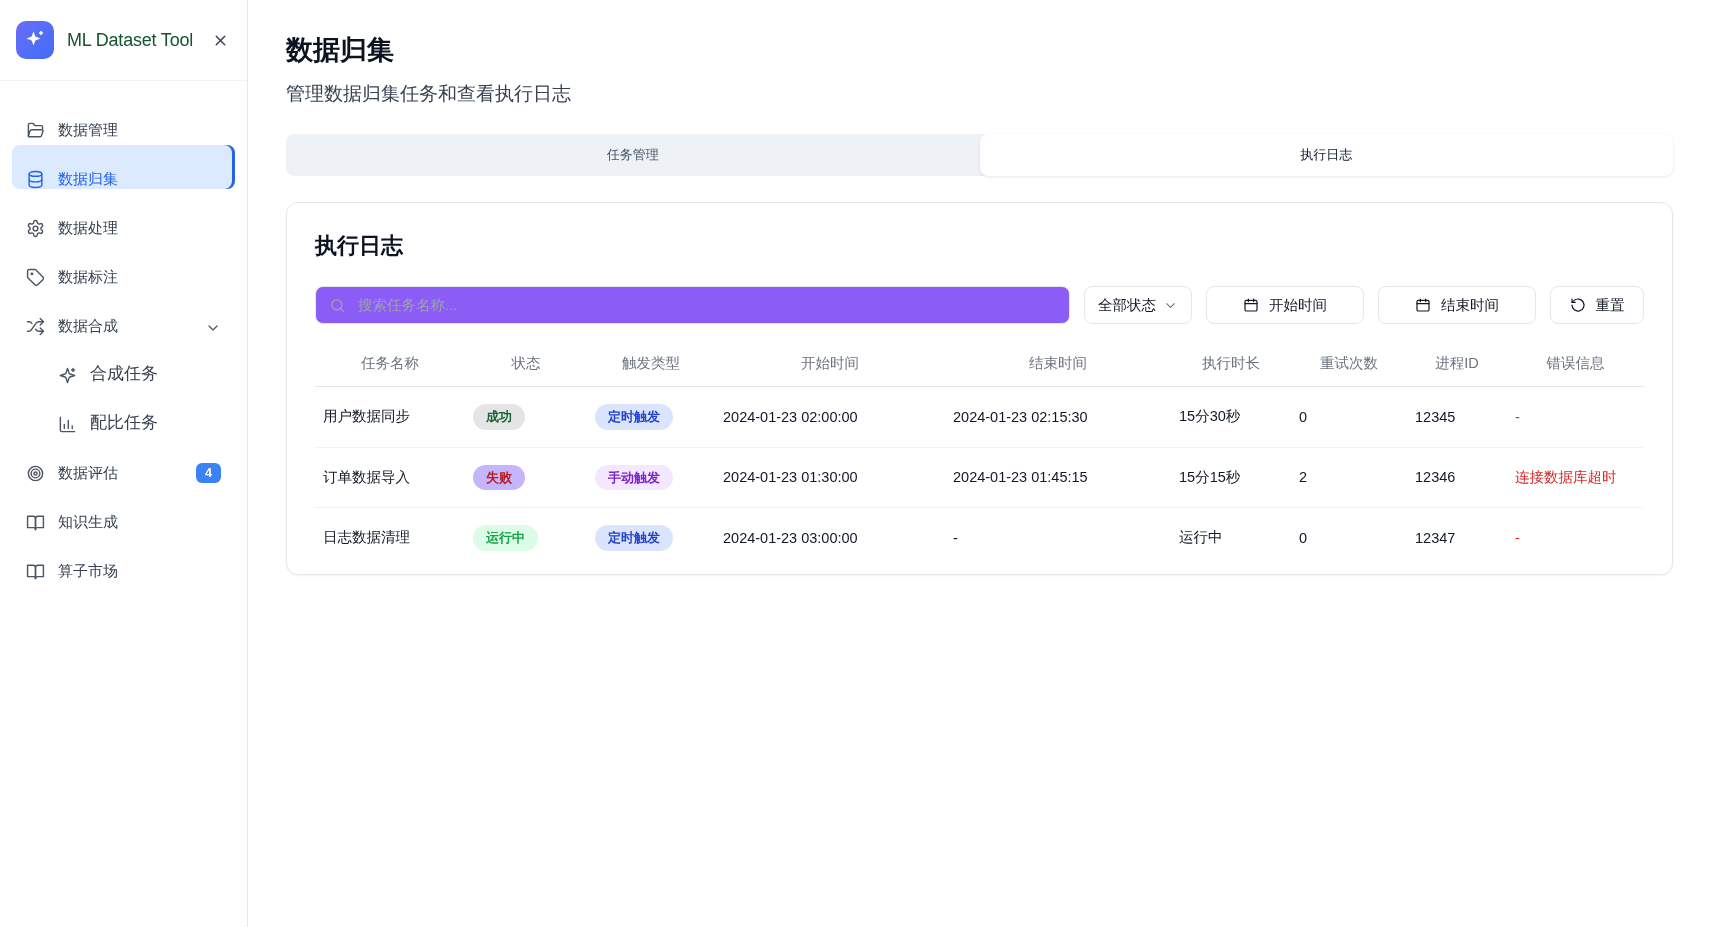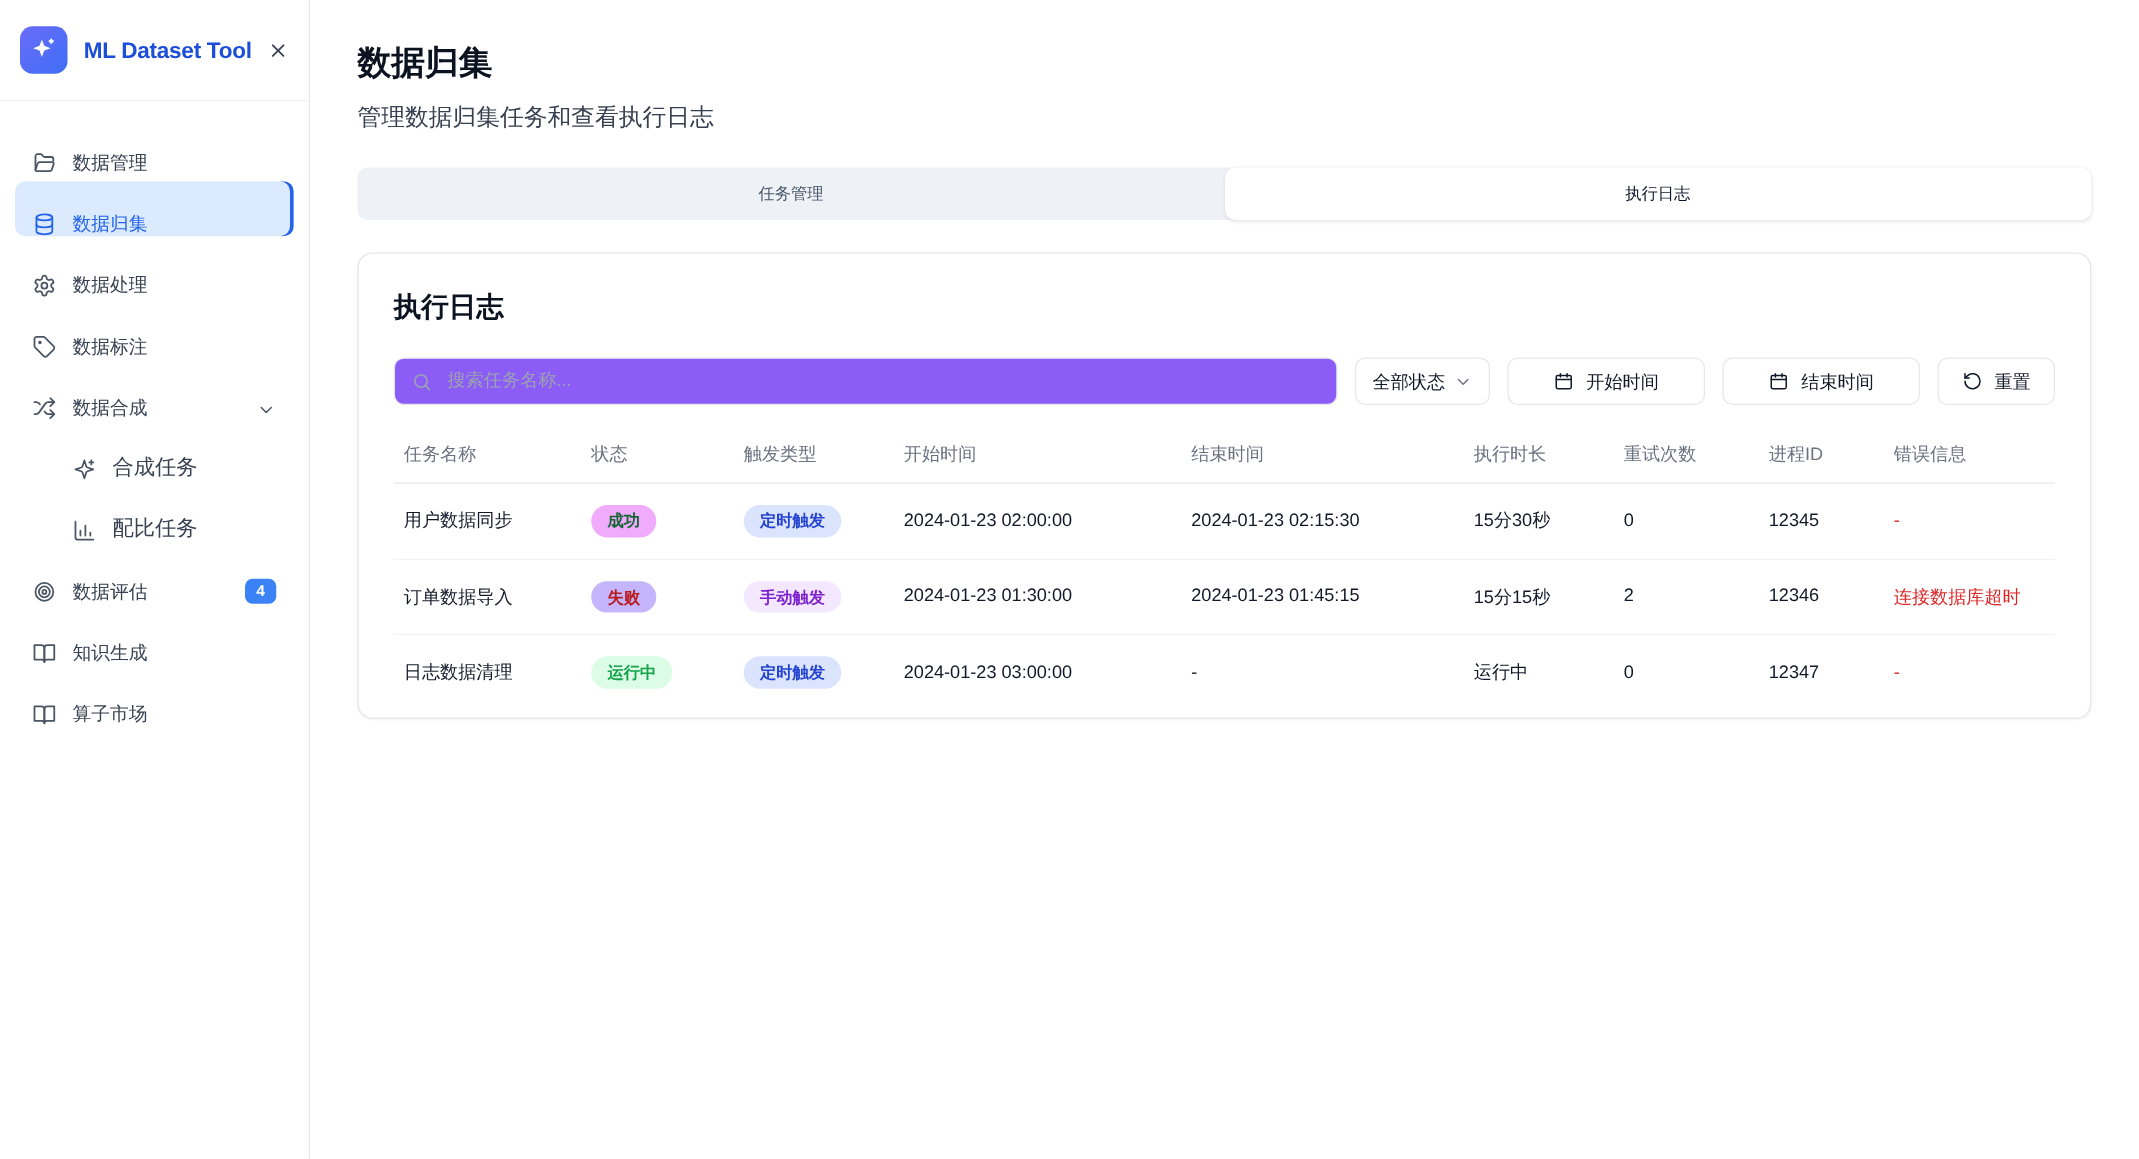--- a/index.html
+++ b/index.html
@@ -9,21 +9,21 @@
     font-family:"Liberation Sans","DejaVu Sans",sans-serif;
     background:#ffffff; color:#111827; display:flex;
   }
   svg.icn { width:19px; height:19px; fill:none; stroke:currentColor; stroke-width:1.8; stroke-linecap:round; stroke-linejoin:round; flex:none; }
 
   
   .sidebar { width:248px; min-width:248px; height:100%; background:#fff; border-right:1px solid #e5e7eb; display:flex; flex-direction:column; }
   .sidebar-header { display:flex; align-items:center; gap:13px; padding:21px 18px 21px 16px; border-bottom:1px solid #f1f3f6; }
   .logo { width:38px; height:38px; border-radius:10px; background:linear-gradient(135deg,#6a6cf8 0%,#3f6ef6 100%); display:flex; align-items:center; justify-content:center; flex:none; }
   .logo svg { width:24px; height:24px; }
-  .app-title { font-weight:bold; font-size:18px; color:#1d4ed8; flex:1; letter-spacing:-0.2px; white-space:nowrap; }
+  .app-title { font-weight:normal; font-size:18px; color:#14532d; flex:1; letter-spacing:-0.2px; white-space:nowrap; }
   .close-btn { color:#374151; cursor:pointer; display:flex; }
   .close-btn svg { width:17px; height:17px; stroke-width:2; }
 
   .nav { padding:15px 12px; }
   .nav-item { display:flex; align-items:flex-end; gap:13px; height:44px; padding:0 14px; border-radius:8px; color:#374151; font-size:15px; margin-bottom:5px; cursor:pointer; }
   .nav-item .icn { color:#4b5563; }
   .nav-item.active { background:#dbeafe; color:#2563eb; box-shadow:inset -3px 0 0 #2563eb; }
   .nav-item.active .icn { color:#2563eb; }
   .nav-item.sub { margin-left:32px; font-size:17px; }
   .nav-label { white-space:nowrap; }
@@ -49,25 +49,25 @@
   .search-box input { border:none; outline:none; flex:1; font-size:14.5px; color:#111827; font-family:inherit; background:transparent; }
   .search-box input::placeholder { color:#9ca3af; }
   .select { width:108px; display:flex; align-items:center; justify-content:space-between; border:1px solid #e5e7eb; border-radius:8px; height:38px; padding:0 13px; font-size:14.5px; color:#111827; cursor:pointer; background:#fff; }
   .select svg { width:15px; height:15px; color:#6b7280; }
   .btn { display:flex; align-items:center; justify-content:center; gap:10px; border:1px solid #e5e7eb; border-radius:8px; height:38px; font-size:14.5px; color:#111827; background:#fff; cursor:pointer; }
   .btn svg { width:16px; height:16px; }
   .btn.date { width:158px; }
   .btn.reset { width:94px; }
 
   table { width:100%; border-collapse:collapse; margin-top:20px; table-layout:fixed; }
-  th { text-align:left; font-weight:normal; color:#6b7280; font-size:14.5px; padding:10px 8px 13px; border-bottom:1px solid #e5e7eb; white-space:nowrap; }
+  th { text-align:center; font-weight:normal; color:#6b7280; font-size:14.5px; padding:10px 8px 13px; border-bottom:1px solid #e5e7eb; white-space:nowrap; }
   td { padding:17px 8px; font-size:14.5px; color:#111827; border-bottom:1px solid #f1f3f6; white-space:nowrap; }
   tr:last-child td { border-bottom:none; }
   .badge { display:inline-block; padding:5px 13px; border-radius:999px; font-size:13px; font-weight:bold; line-height:1.2; }
-  .badge.success  { background:#f0abfc; color:#166534;text-align:center; }
+  .badge.success  { background:#e5e5e5; color:#166534;text-align:center; }
   .badge.failed   { background:#c4b5fd; color:#b91c1c; }
   .badge.running  { background:#dcfce7; color:#16a34a; }
   .badge.scheduled{ background:#dbe4fd; color:#2443cf; }
   .badge.manual   { background:#f3e8ff; color:#7e22ce; }
   td.err { color:#dc2626; }
 </style>
 </head>
 <body>
 
 <aside class="sidebar">

